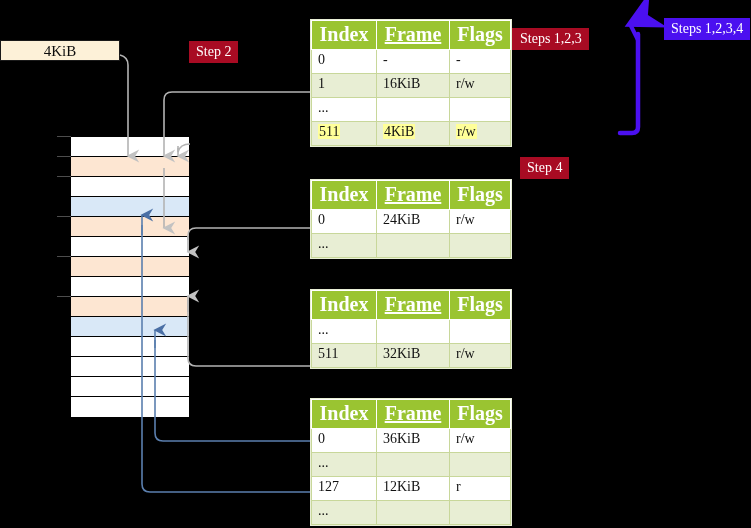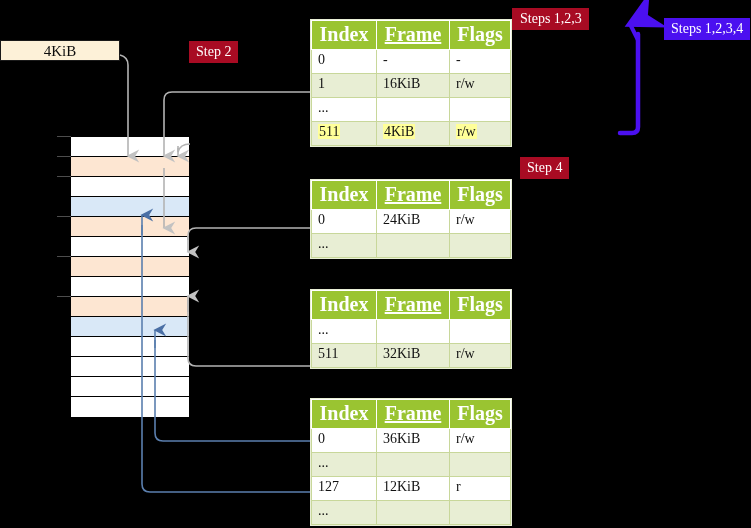--- a/index.html
+++ b/index.html
@@ -122,21 +122,21 @@
 </style>
 </head>
 <body>
 
 <div class="stage">
 
   <div class="size-box" style="left:0px; top:40px; width:120px; height:21px;">4KiB</div>
 
   <div class="badge badge-red" style="left:189px; top:41px;">Step 2</div>
   <div class="badge badge-red" style="left:520px; top:157px;">Step 4</div>
-  <div class="badge badge-red" style="left:512px; top:8px;padding-left:8px;">Steps 1,2,3</div>
+  <div class="badge badge-red" style="left:512px; top:28px;padding-left:8px;">Steps 1,2,3</div>
   <div class="badge badge-blue" style="left:636px; top:18px;margin-left:28px;">Steps 1,2,3,4</div>
 
   <div class="memcol" id="memcol">
       <div class="memrow"></div>
       <div class="memrow peach"></div>
       <div class="memrow"></div>
       <div class="memrow blue"></div>
       <div class="memrow peach"></div>
       <div class="memrow"></div>
       <div class="memrow peach"></div>

